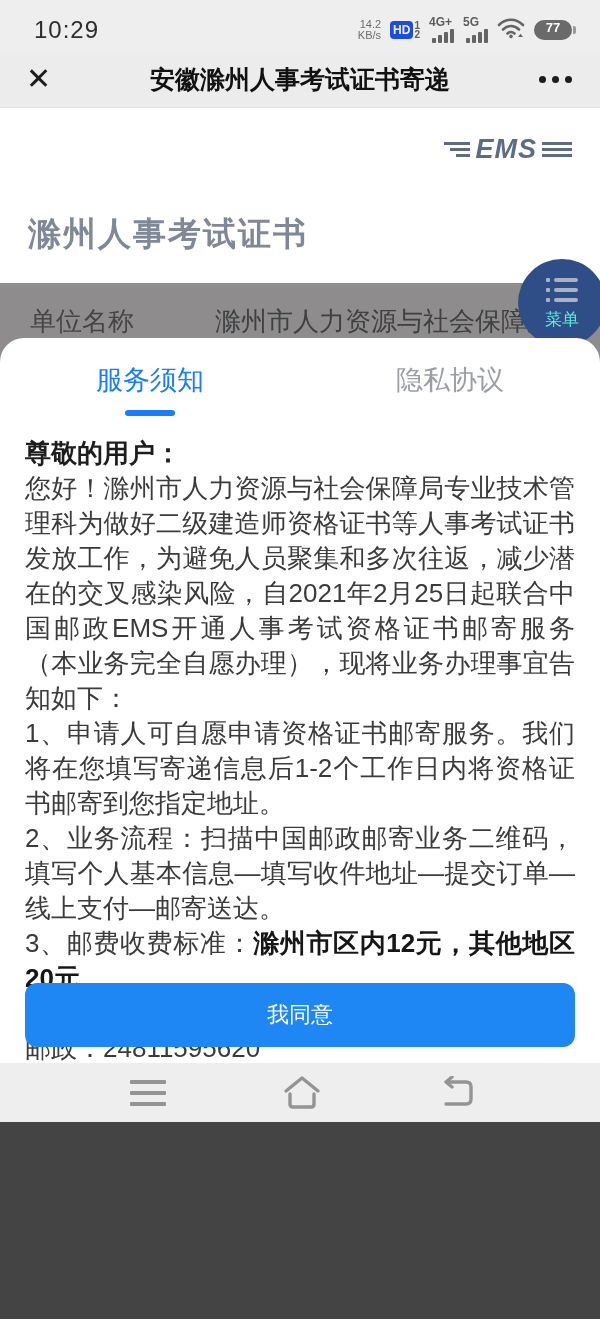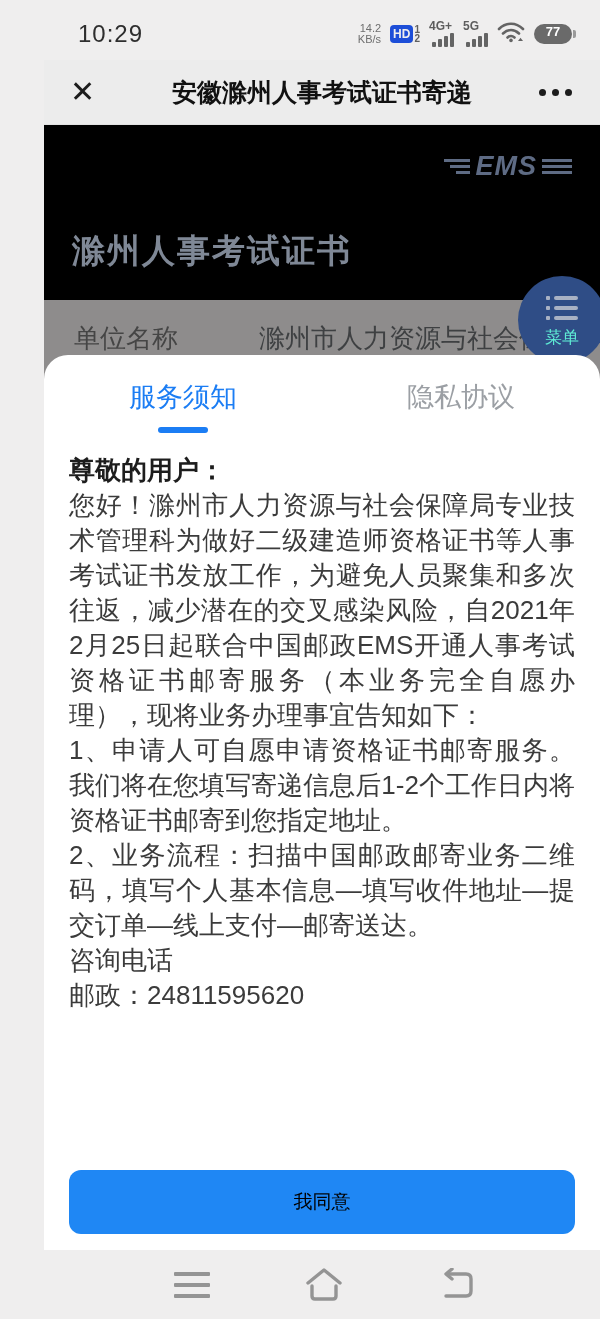--- a/index.html
+++ b/index.html
@@ -1,17 +1,17 @@
 <!DOCTYPE html>
 <html><head>
 <meta charset="utf-8">
 <style>
   * { margin:0; padding:0; box-sizing:border-box; }
   body { font-family:"Liberation Sans","DejaVu Sans",sans-serif; background:#444; }
-  .screen { width:600px; height:1319px; margin:0 auto; background:#efeeee; display:flex; flex-direction:column; overflow:hidden; position:relative;padding-left:44px; }
+  .screen { width:600px; height:1122px; margin:0 auto; background:#efeeee; display:flex; flex-direction:column; overflow:hidden; position:relative; }
 
   
   .status-bar { height:60px; background:#efeeee; display:flex; align-items:center; justify-content:space-between; padding:8px 28px 0 34px; }
   .sb-time { font-size:24px; color:#2e2e2e; letter-spacing:1px; }
   .sb-right { display:flex; align-items:center; gap:9px; color:#606060; }
   .net-speed { font-size:11px; line-height:11px; text-align:right; color:#6e6e6e; }
   .hd-wrap { display:flex; align-items:center; }
   .hd-badge { background:#1d4ed8; color:#efeeee; font-weight:bold; font-size:12px; padding:2px 3px; border-radius:4px; letter-spacing:0; }
   .sim-nums { display:flex; flex-direction:column; font-size:10px; line-height:9px; margin-left:1px; color:#5f5f5f; font-weight:bold; }
   .net-group { display:flex; flex-direction:column; align-items:flex-start; }
@@ -24,21 +24,21 @@
 
   
   .nav-bar { height:65px; background:#ececec; display:flex; align-items:center; position:relative; border-bottom:1px solid #e2e2e2; }
   .nav-close { position:absolute; left:26px; font-size:30px; font-weight:300; color:#1c1c1c; cursor:pointer; line-height:1; }
   .nav-title { width:100%; text-align:center; font-size:25px; font-weight:bold; color:#111; }
   .nav-more { position:absolute; right:26px; display:flex; gap:6px; cursor:pointer; padding:8px 2px; }
   .nav-more i { width:7px; height:7px; border-radius:50%; background:#1c1c1c; display:block; }
 
   
   .webview { position:relative; height:1125px; background:#8e8c8c; overflow:hidden; }
-  .bg-header { height:175px; background:#000000; position:relative; }
+  .bg-header { height:175px; background:#ffffff; position:relative; }
   .ems-logo { position:absolute; top:26px; right:28px; display:flex; align-items:center; gap:5px; color:#5e6b84; }
   .ems-text { font-size:27px; font-weight:bold; font-style:italic; letter-spacing:1px; }
   .speed-lines { display:flex; flex-direction:column; gap:3px; align-items:flex-end; }
   .speed-lines.left { align-items:flex-end; }
   .speed-lines i { display:block; height:3px; background:#5e6b84; }
   .speed-lines.left .l1{width:26px} .speed-lines.left .l2{width:20px} .speed-lines.left .l3{width:14px}
   .speed-lines.right i{width:30px}
   .bg-title { position:absolute; left:28px; bottom:26px; font-size:33px; font-weight:bold; color:#7f8896; letter-spacing:2px; }
   .bg-form-row { position:absolute; top:196px; left:30px; right:0; display:flex; font-size:26px; }
   .bg-form-label { width:185px; color:#454545; }
@@ -54,21 +54,21 @@
   .modal { position:absolute; left:0; right:0; top:230px; bottom:0; background:#ffffff; border-radius:24px 24px 0 0; }
   .tabs { display:flex; padding-top:24px; }
   .tab { flex:1; text-align:center; font-size:27px; cursor:pointer; }
   .tab-label.active { color:#1b7df4; }
   .tab-label.inactive { color:#9b9fa4; }
   .tab-underline { width:50px; height:6px; border-radius:3px; background:#1b7df4; margin:12px auto 0; }
   .modal-body { padding:20px 25px 0 25px; font-size:26px; line-height:35px; color:#3b3b3b; text-align:justify; }
   .modal-body p { margin:0; }
   .greeting { font-weight:bold; color:#1d1d1d; }
   .bold-inline { font-weight:bold; color:#161616; }
-  .agree-btn { position:absolute; left:25px; right:25px; bottom:16px; height:64px; background:#1f87f4; border:none; border-radius:12px; color:#000000; font-size:19px; display:flex; align-items:center; justify-content:center; cursor:pointer; font-family:inherit; }
+  .agree-btn { position:absolute; left:25px; right:25px; bottom:16px; height:64px; background:#1f87f4; border:none; border-radius:12px; color:#ffffff; font-size:22px; display:flex; align-items:center; justify-content:center; cursor:pointer; font-family:inherit; }
 
   
   .android-nav { height:69px; background:#efeeee; display:flex; align-items:center; justify-content:space-between; padding:0 122px 0 130px; }
   .an-icon { cursor:pointer; display:flex; align-items:center; justify-content:center; }
   .recents-icon { display:flex; flex-direction:column; gap:7px; }
   .recents-icon i { display:block; width:36px; height:4px; background:#949494; border-radius:1px; }
 </style>
 </head>
 <body>
 
@@ -182,20 +182,21 @@
         <div class="tab">
           <div class="tab-label inactive">隐私协议</div>
         </div>
       </div>
 
       <div class="modal-body">
         <p class="greeting">尊敬的用户：</p>
         <p>您好！滁州市人力资源与社会保障局专业技术管理科为做好二级建造师资格证书等人事考试证书发放工作，为避免人员聚集和多次往返，减少潜在的交叉感染风险，自2021年2月25日起联合中国邮政EMS开通人事考试资格证书邮寄服务（本业务完全自愿办理），现将业务办理事宜告知如下：</p>
         <p>1、申请人可自愿申请资格证书邮寄服务。我们将在您填写寄递信息后1-2个工作日内将资格证书邮寄到您指定地址。</p>
         <p>2、业务流程：扫描中国邮政邮寄业务二维码，填写个人基本信息—填写收件地址—提交订单—线上支付—邮寄送达。</p>
+        <p><span>3、邮费收费标准：</span><span class="bold-inline">滁州市区内12元，其他地区20元。</span></p>
         <p>咨询电话</p>
         <p>邮政：24811595620</p>
       </div>
 
       <button class="agree-btn">我同意</button>
     </div>
   </div>
 
   <div class="android-nav">
     <div class="an-icon recents-icon">

